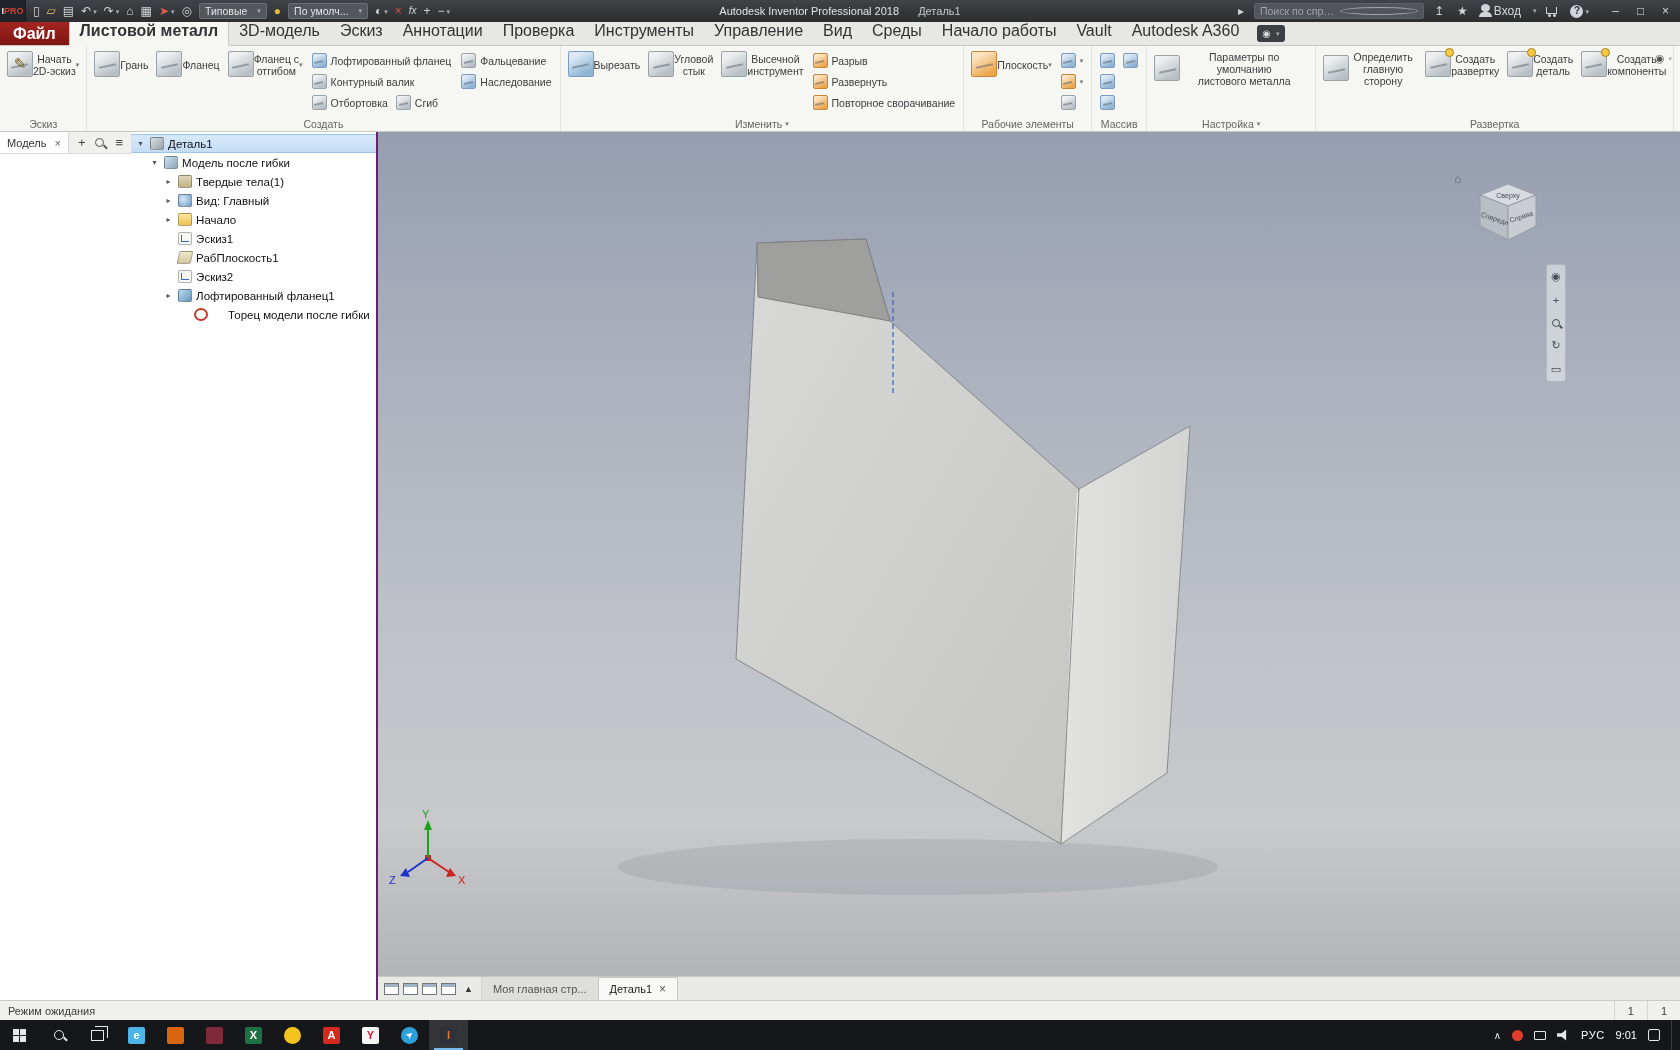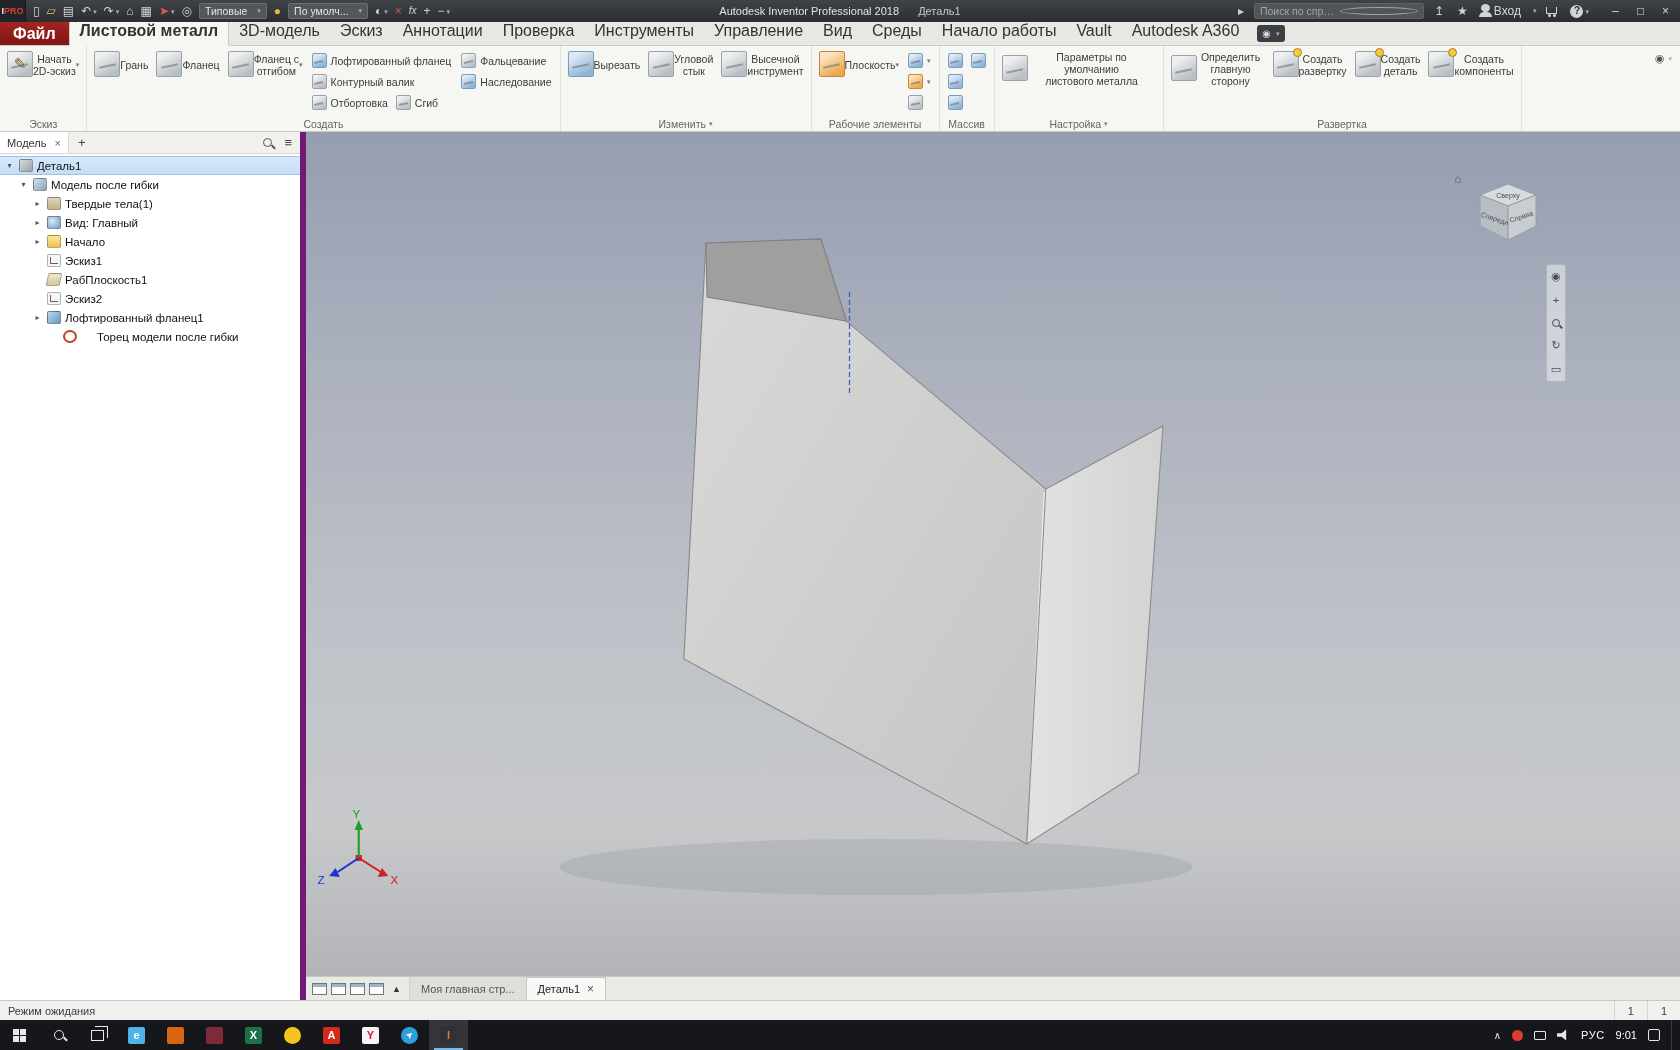--- a/index.html
+++ b/index.html
@@ -61,21 +61,21 @@
 .ic.blue{background:linear-gradient(150deg,#ddeaf6 20%,#8fb4d4 82%);border-color:#7b9cc0}
 .ic.orange{background:linear-gradient(150deg,#fbe4c2 20%,#eda84e 82%);border-color:#c8863b}
 .ic.pencil::before{content:"✎";position:absolute;inset:0;display:flex;align-items:center;justify-content:center;font-size:15px;color:#7a6414}
 .ic.hole::before{content:"";position:absolute;left:50%;top:50%;width:8px;height:8px;margin:-4px 0 0 -4px;border-radius:50%;background:#5a5f64;box-shadow:inset 0 0 0 2px #8b9096}
 .ic.sm.hole::before{width:6px;height:6px;margin:-3px 0 0 -3px}
 .bdg{position:absolute;right:-4px;top:-4px;width:9px;height:9px;background:#f8c93e;border:1px solid #a8821e;border-radius:50%;z-index:2}
 .ropts{position:absolute;right:8px;top:6px;display:flex;align-items:center;gap:2px;color:#555;font-size:11px}
 
 
 .main{flex:1;display:flex;min-height:0}
-.browser{width:306px;flex:none;background:#fff;border-right:6px solid #701a75;display:flex;flex-direction:column}
+.browser{width:378px;flex:none;background:#fff;border-right:2px solid #701a75;display:flex;}
 .bhead{height:22px;background:#f0f0ed;border-bottom:1px solid #d8d8d4;display:flex;align-items:center;font-size:11px;color:#333;flex:none}
 .btab{height:100%;display:flex;align-items:center;background:#fff;border-right:1px solid #d8d8d4;padding:0 7px;gap:8px}
 .btab .x{color:#666;font-size:11px}
 .bplus{padding:0 9px;color:#444;font-size:13px}
 .bspace{flex:1}
 .bmag{width:9px;height:9px;border:1.5px solid #555;border-radius:50%;position:relative;margin-right:12px}
 .bmag::after{content:"";position:absolute;width:5px;height:1.5px;background:#555;transform:rotate(45deg);right:-5px;bottom:-1px}
 .burger{color:#444;font-size:13px;margin-right:8px}
 .tree{flex:1;overflow:hidden;padding-top:2px;font-size:11.5px}
 .trow{display:flex;align-items:center;height:19px;color:#111;gap:4px;padding-right:4px}
@@ -350,20 +350,40 @@
           </div>
           <div class="rb-lg">
             <span class="ic lg "></span>
             <span class="lbl">Угловой
 стык</span>
           </div>
           <div class="rb-lg">
             <span class="ic lg "></span>
             <span class="lbl">Высечной
 инструмент</span>
+          </div>
+          <div class="rb-col">
+            <div class="rb-row">
+              <div class="rb-sm">
+                <span class="ic sm orange"></span>
+                <span class="slbl">Разрыв</span>
+              </div>
+            </div>
+            <div class="rb-row">
+              <div class="rb-sm">
+                <span class="ic sm orange"></span>
+                <span class="slbl">Развернуть</span>
+              </div>
+            </div>
+            <div class="rb-row">
+              <div class="rb-sm">
+                <span class="ic sm orange"></span>
+                <span class="slbl">Повторное сворачивание</span>
+              </div>
+            </div>
           </div>
         </div>
         <div class="glabel">
           <span>Изменить</span>
           <span class="gar">▾</span>
         </div>
       </div>
       <div class="rgroup">
         <div class="gbody">
           <div class="rb-lg">

